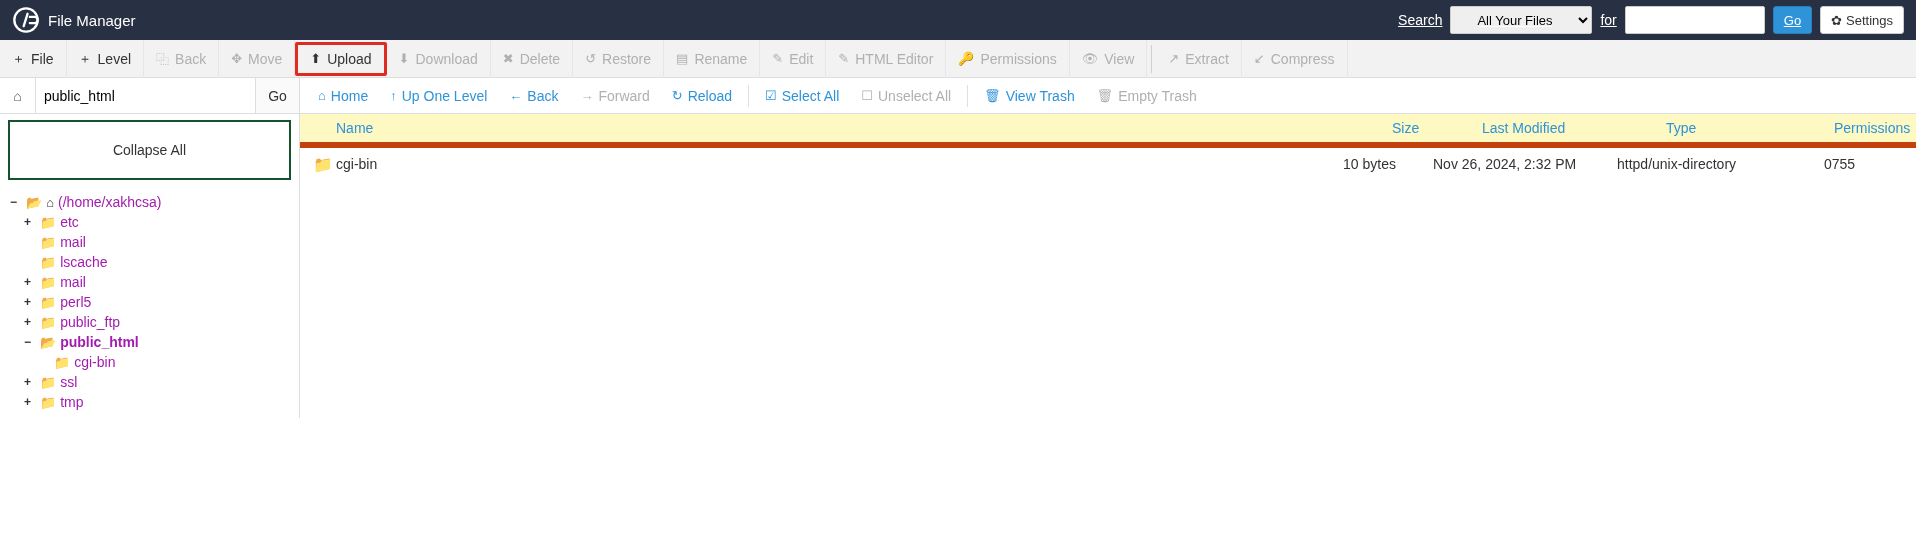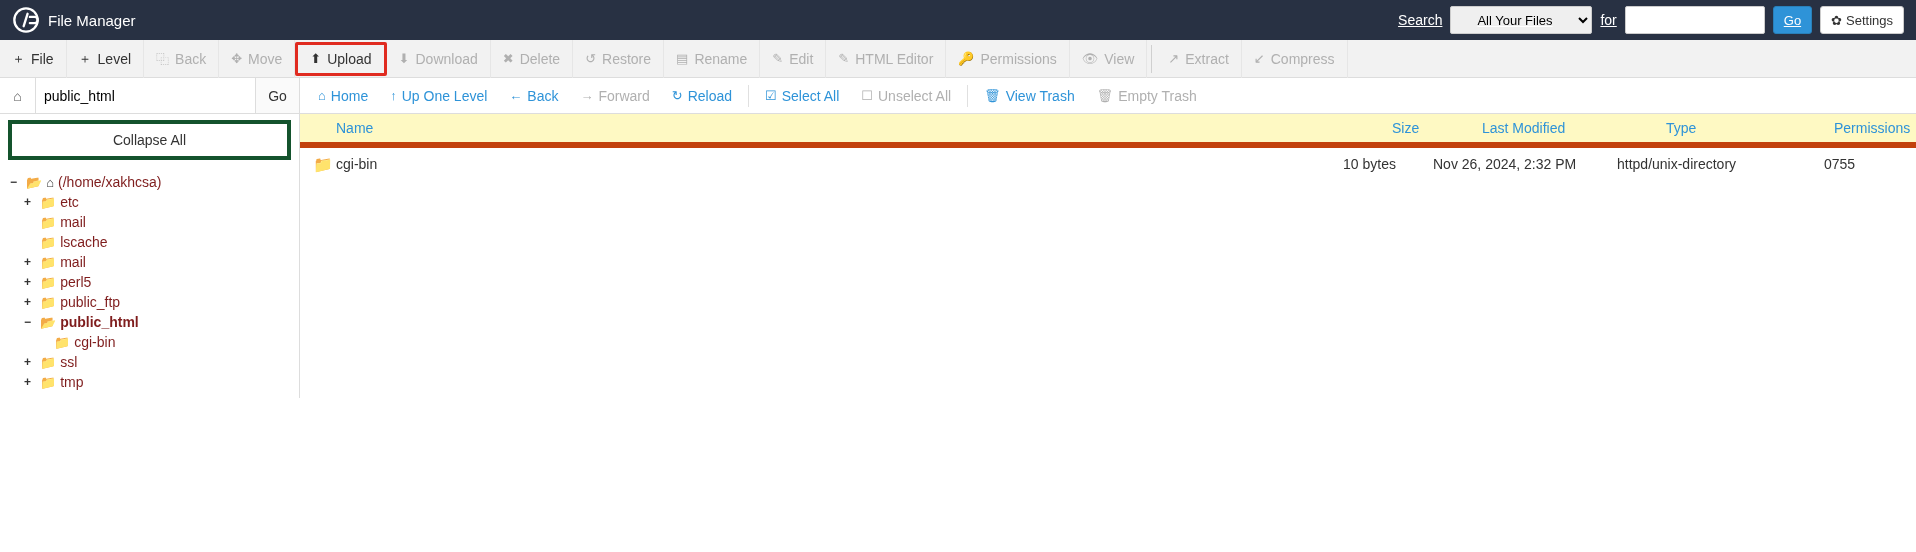--- a/index.html
+++ b/index.html
@@ -26,30 +26,30 @@
 .tbtn-upload { border: 3px solid #e02b20; border-radius: 2px; margin: 2px 0; height: 34px; }
 .tbtn-sep { width: 1px; background: #d0d0d0; height: 28px; margin: 0 4px; }
 
 
 .main { display: flex; }
 .sidebar { width: 300px; border-right: 1px solid #ddd; }
 .breadcrumb-bar { display: flex; border-bottom: 1px solid #ddd; height: 36px; }
 .home-btn { width: 36px; display: flex; align-items: center; justify-content: center; border-right: 1px solid #ddd; cursor: pointer; color:#555;}
 .path-input { flex: 1; border: none; padding: 0 8px; font-size: 14px; outline: none; }
 .go-btn { width: 44px; border-left: 1px solid #ddd; background: #fafafa; cursor: pointer; display:flex; align-items:center; justify-content:center; font-size:14px;}
-.collapse-all { text-align: center; padding: 8px; border: 4px solid #14532d; margin: 6px 8px; cursor: pointer; font-size: 14px; }
+.collapse-all { text-align: center; padding: 20px; border: 2px solid #14532d; margin: 6px 8px; cursor: pointer; font-size: 14px; }
 
 .tree { padding: 6px 10px; font-size: 14px; }
 .tree-row { display: flex; align-items: center; gap: 4px; padding: 2px 0; cursor: pointer; white-space: nowrap; }
 .tree-row .toggle { width: 12px; color: #333; font-size: 12px; font-weight: bold; }
 .tree-row .toggle-empty { width: 12px; }
 .folder-icon { color: #e0a830; font-size: 13px; }
 .folder-icon.open { color: #e0a830; }
 .home-icon-tree { color: #333; font-size: 13px; }
-.tree-label { color: #7f1d1d; }
+.tree-label { color: #a21caf; }
 .tree-label.bold { font-weight: bold; }
 .indent1 { padding-left: 14px; }
 .indent2 { padding-left: 28px; }
 
 
 .content { flex: 1; }
 .navbar { border-bottom: 1px solid #ddd; height: 36px; display: flex; align-items: center; padding: 0 8px; gap: 2px; }
 .nbtn { display: flex; align-items: center; gap: 5px; padding: 0 10px; height: 36px; cursor: pointer; color: #2e93d8; font-size: 14px; }
 .nbtn.disabled { color: #b0b0b0; }
 .nbtn .nicn { font-size: 13px; }

